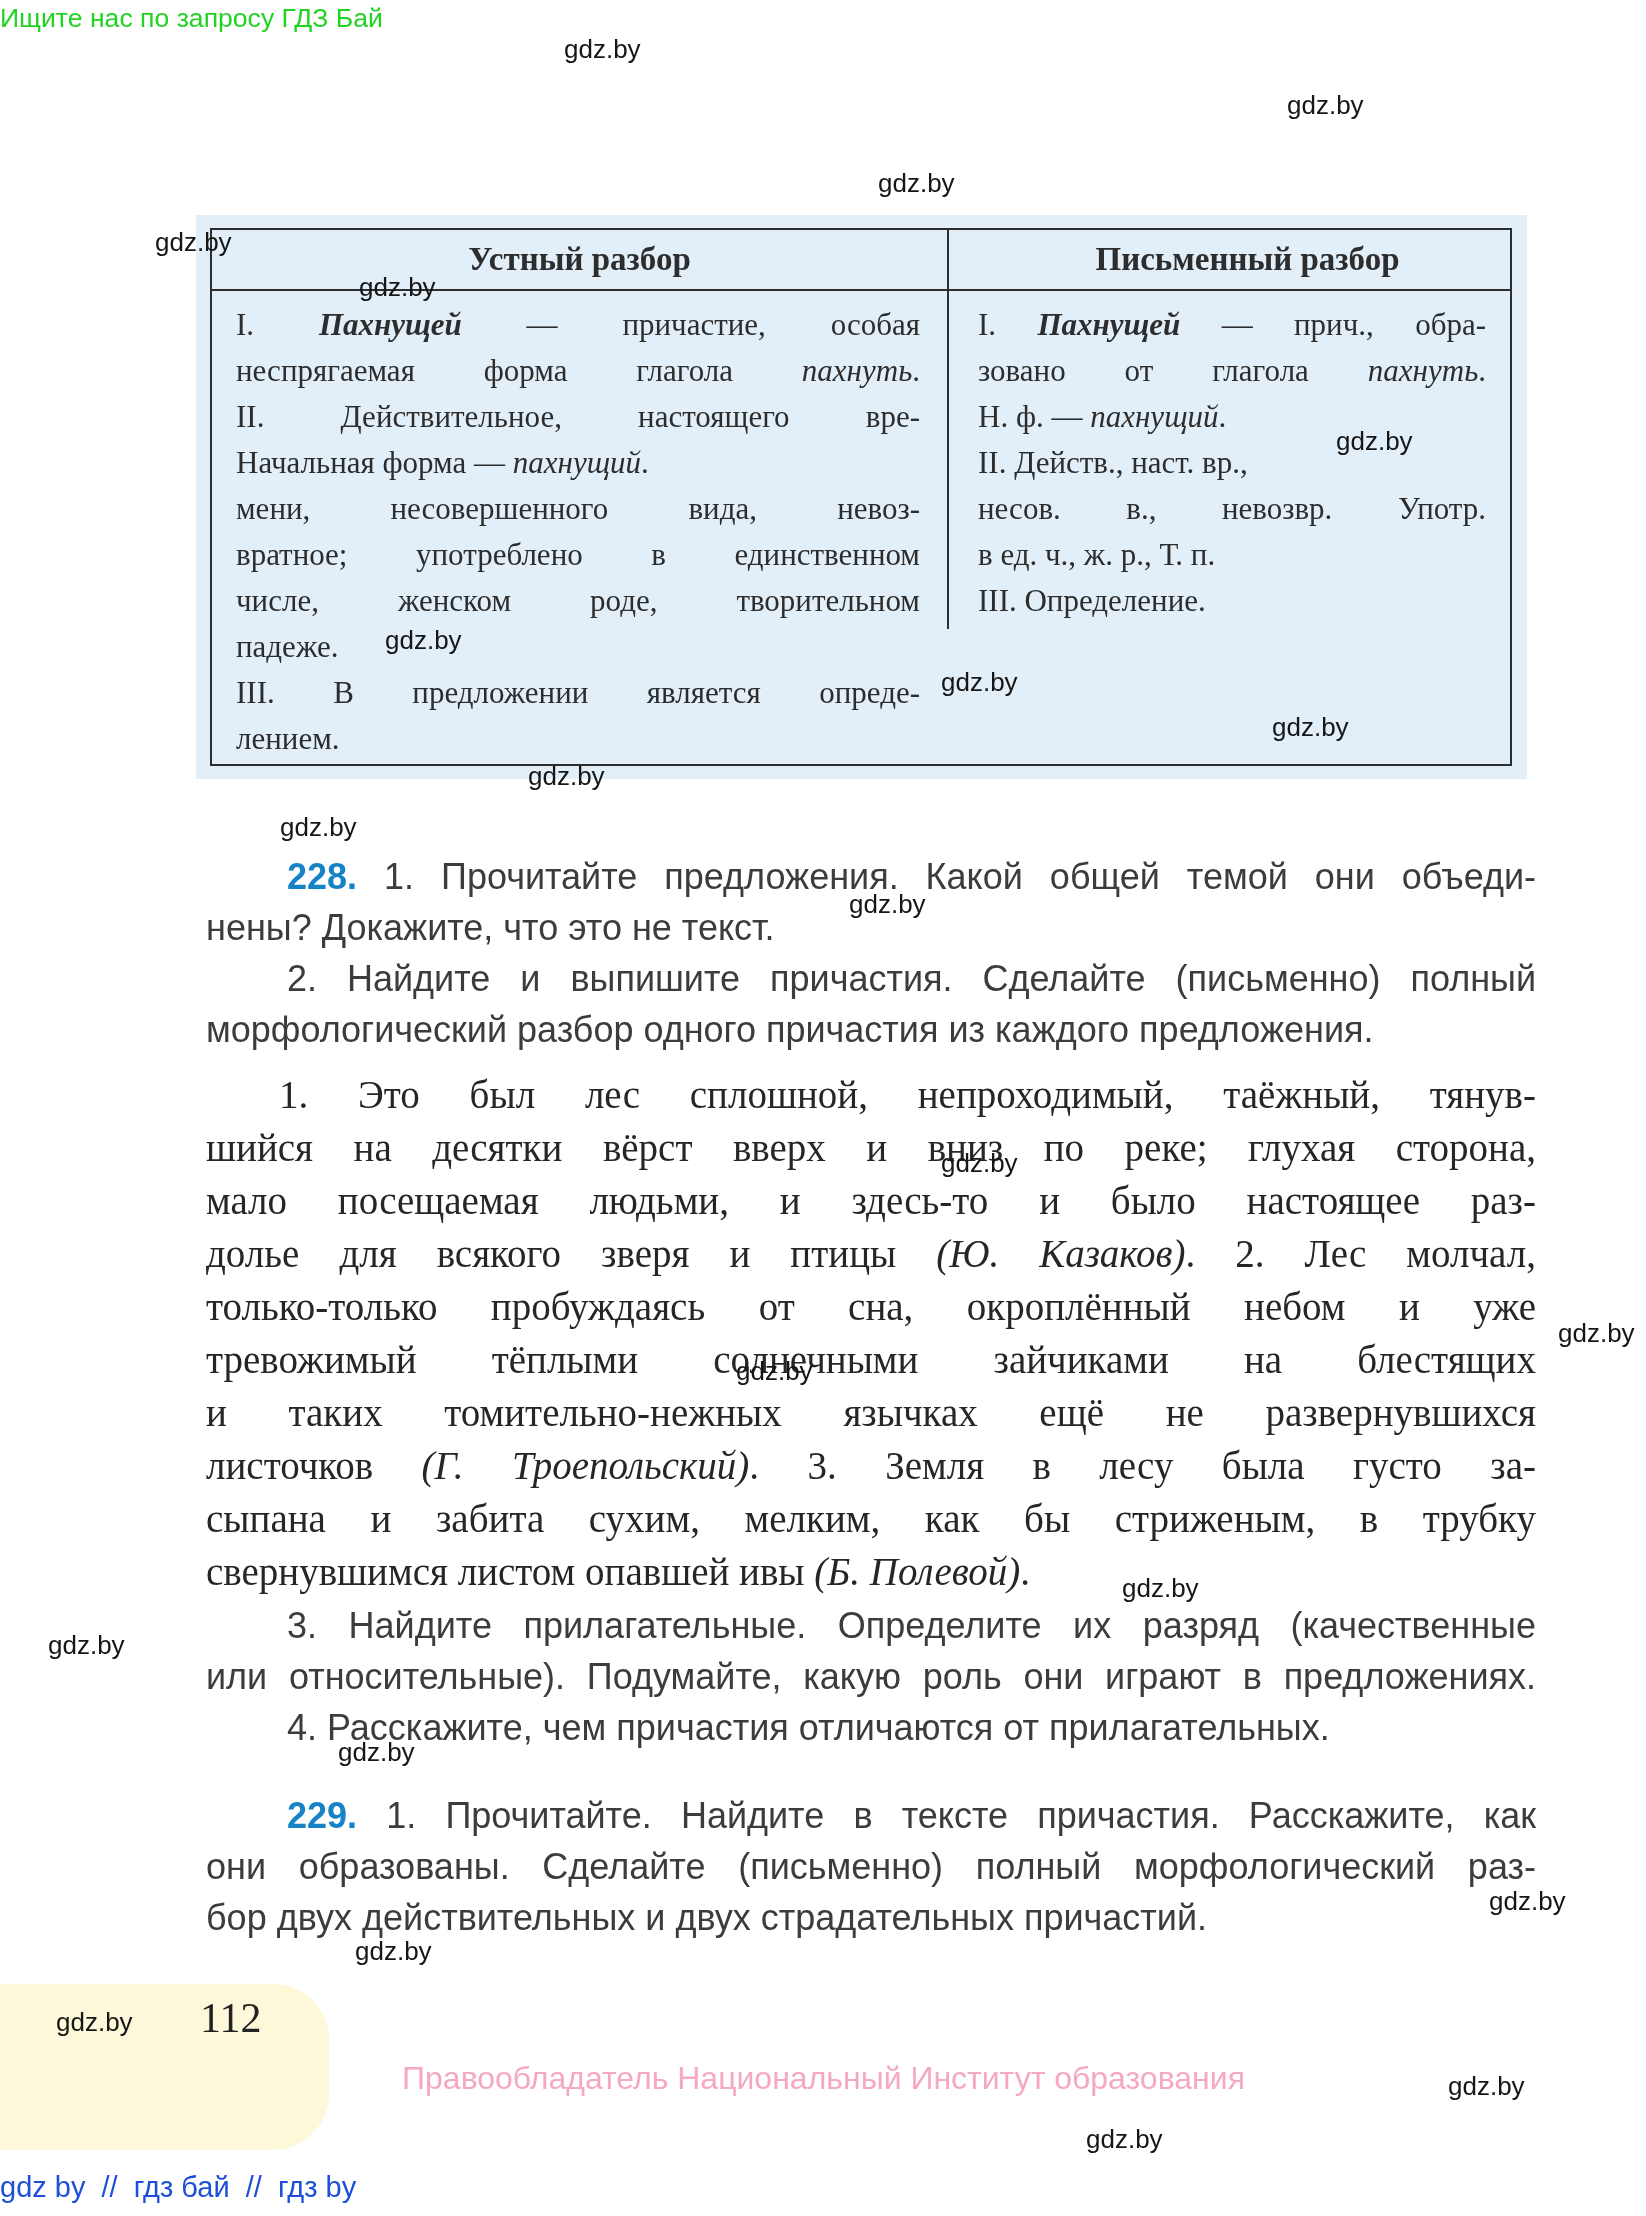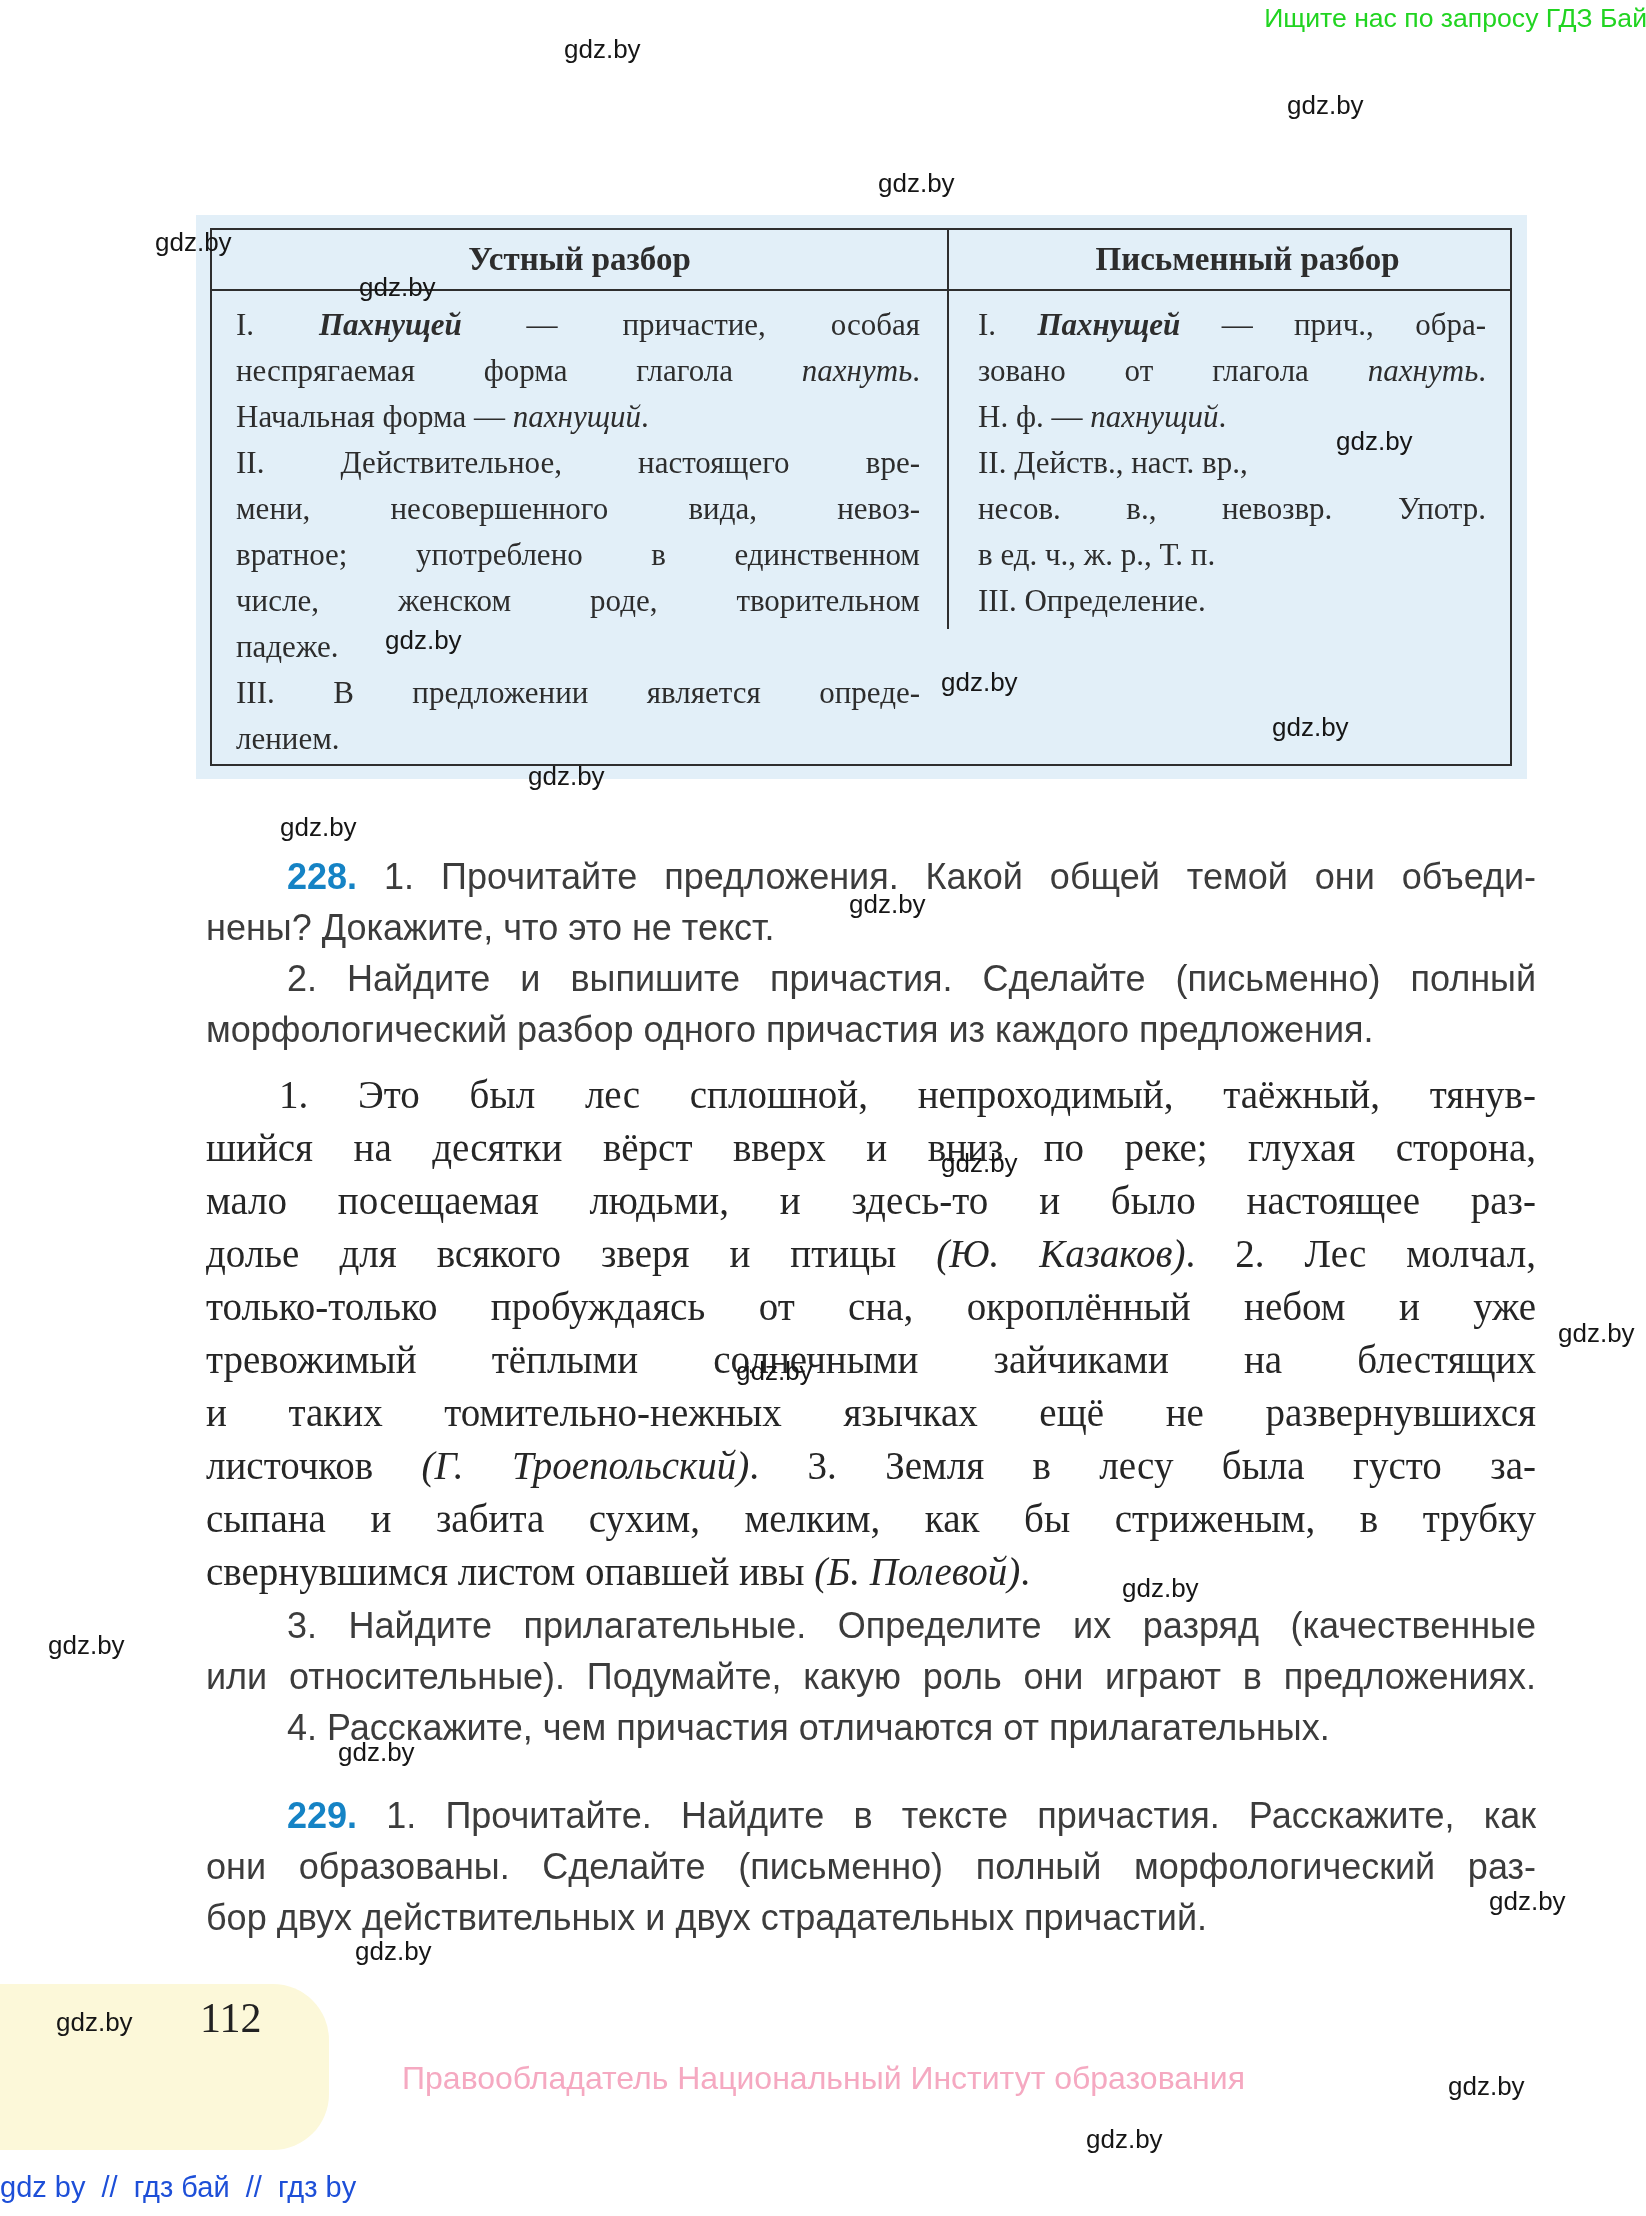--- a/index.html
+++ b/index.html
@@ -1,21 +1,21 @@
 <!DOCTYPE html>
 <html style="font-size:13px"><head>
 <meta charset="utf-8">
 <style>
   html,body{margin:0;padding:0;background:#fff;}
   #page{position:relative;width:1647px;height:2216px;background:#ffffff;overflow:hidden;
         font-family:"Liberation Sans","DejaVu Sans",sans-serif;}
   .abs{position:absolute;}
 
   
-  .banner{left:0;top:3.2px;width:100%;text-align:right;font-size:26.6px;color:#21d421;}
+  .banner{left:0;top:3.2px;width:100%;text-align:left;font-size:26.6px;color:#21d421;}
 
   
   .bluebg{left:196px;top:215px;width:1331px;height:564px;background:#e2eff8;}
   .ptable{left:210px;top:228px;width:1302px;height:538px;border:2.4px solid #2e2e2e;
           box-sizing:border-box;font-family:"Liberation Serif","DejaVu Serif",serif;color:#2d2d2d;}
   .thead{display:flex;height:59px;border-bottom:2.4px solid #2e2e2e;gap:36px;}
   .th{display:flex;align-items:center;justify-content:center;font-weight:bold;font-size:33px;}
   .th.left,.td.left{width:737px;border-right:2.4px solid #2e2e2e;box-sizing:border-box;}
   .th.right,.td.right{flex:1;}
   .tbodyy{display:flex;height:338px;}
@@ -54,22 +54,22 @@
 
   <div class="abs ptable">
     <div class="thead">
       <div class="th left">Устный разбор</div>
       <div class="th right">Письменный разбор</div>
     </div>
     <div class="tbodyy">
       <div class="td left">
           <div class="tl just">I. <b><i>Пахнущей</i></b> — причастие, особая</div>
           <div class="tl just">неспрягаемая форма глагола <i>пахнуть</i>.</div>
+          <div class="tl just">II. Действительное, настоящего вре-</div>
           <div class="tl">Начальная форма — <i>пахнущий</i>.</div>
-          <div class="tl just">II. Действительное, настоящего вре-</div>
           <div class="tl just">мени, несовершенного вида, невоз-</div>
           <div class="tl just">вратное; употреблено в единственном</div>
           <div class="tl just">числе, женском роде, творительном</div>
           <div class="tl">падеже.</div>
           <div class="tl just">III. В предложении является опреде-</div>
           <div class="tl">лением.</div>
         </div>
       <div class="td right">
           <div class="tl just">I. <b><i>Пахнущей</i></b> — прич., обра-</div>
           <div class="tl just">зовано от глагола <i>пахнуть</i>.</div>

